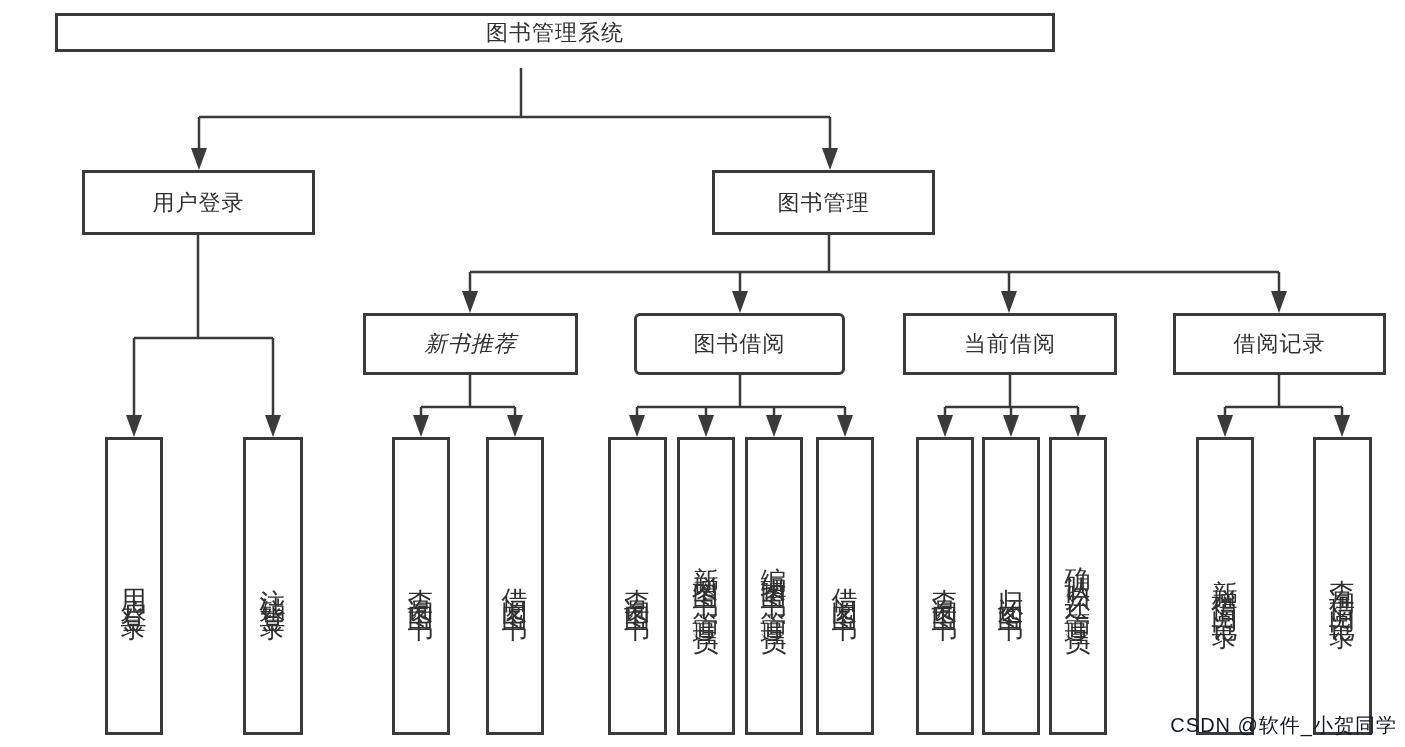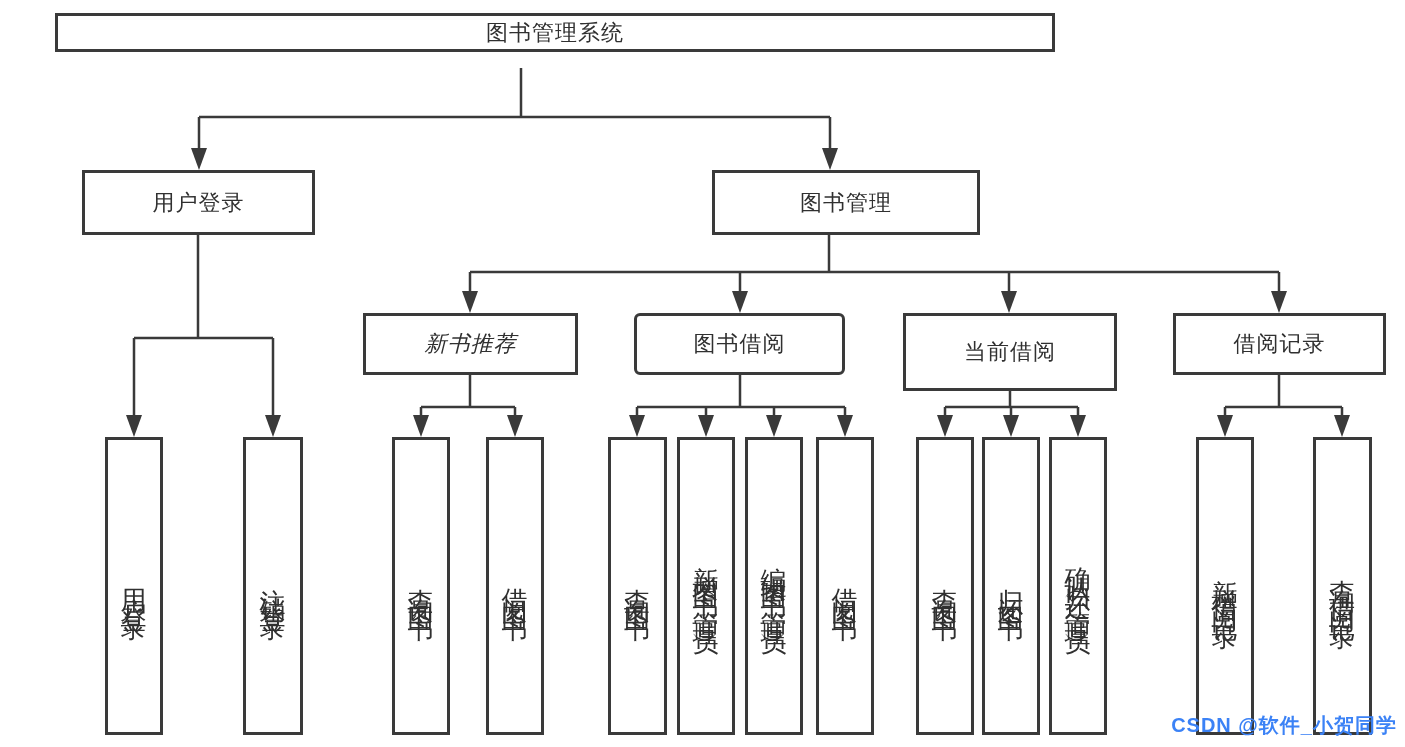--- a/index.html
+++ b/index.html
@@ -38,24 +38,23 @@
     letter-spacing: 9px;
     line-height: 1;
     white-space: nowrap;
   }
   .watermark {
     position: absolute;
     top: 712px;
     right: 8px;
     z-index: 5;
     font-size: 20px;
-    color: #3b82f6;
+    color: #0f172a;
     letter-spacing: 1px;
     white-space: nowrap;
-    font-weight: bold;
   }
 </style>
 </head>
 <body>
 
 <div class="stage">
 
   <svg class="wires" viewBox="0 0 1405 747" xmlns="http://www.w3.org/2000/svg">
     <g stroke="#3a3a3a" stroke-width="2.5" fill="none">
       <path d="M521 68 V117 M199 117 H830 M199 117 V150 M830 117 V150"></path>
@@ -89,31 +88,31 @@
     </g>
   </svg>
 
   <div class="node hbox" style="left:7px; top:13px; width:1000px; height:39px;margin-left:48px;">
     <span class="t">图书管理系统</span>
   </div>
 
   <div class="node hbox" style="left:82px; top:170px; width:233px; height:65px;">
     <span class="t">用户登录</span>
   </div>
-  <div class="node hbox" style="left:712px; top:170px; width:268px; height:65px;">
+  <div class="node hbox" style="left:712px; top:170px; width:223px; height:65px;">
     <span class="t">图书管理</span>
   </div>
 
   <div class="node hbox" style="left:363px; top:313px; width:215px; height:62px;font-style:italic;">
     <span class="t">新书推荐</span>
   </div>
   <div class="node hbox" style="left:634px; top:313px; width:211px; height:62px;border-radius:6px;">
     <span class="t">图书借阅</span>
   </div>
-  <div class="node hbox" style="left:903px; top:313px; width:214px; height:78px;">
+  <div class="node hbox" style="left:903px; top:313px; width:214px; height:62px;">
     <span class="t">当前借阅</span>
   </div>
   <div class="node hbox" style="left:1173px; top:313px; width:213px; height:62px;">
     <span class="t">借阅记录</span>
   </div>
 
   <div class="node vbox" style="left:105px; top:437px; width:58px; height:298px;">
     <span class="t">用户登录</span>
   </div>
   <div class="node vbox" style="left:243px; top:437px; width:60px; height:298px;">

